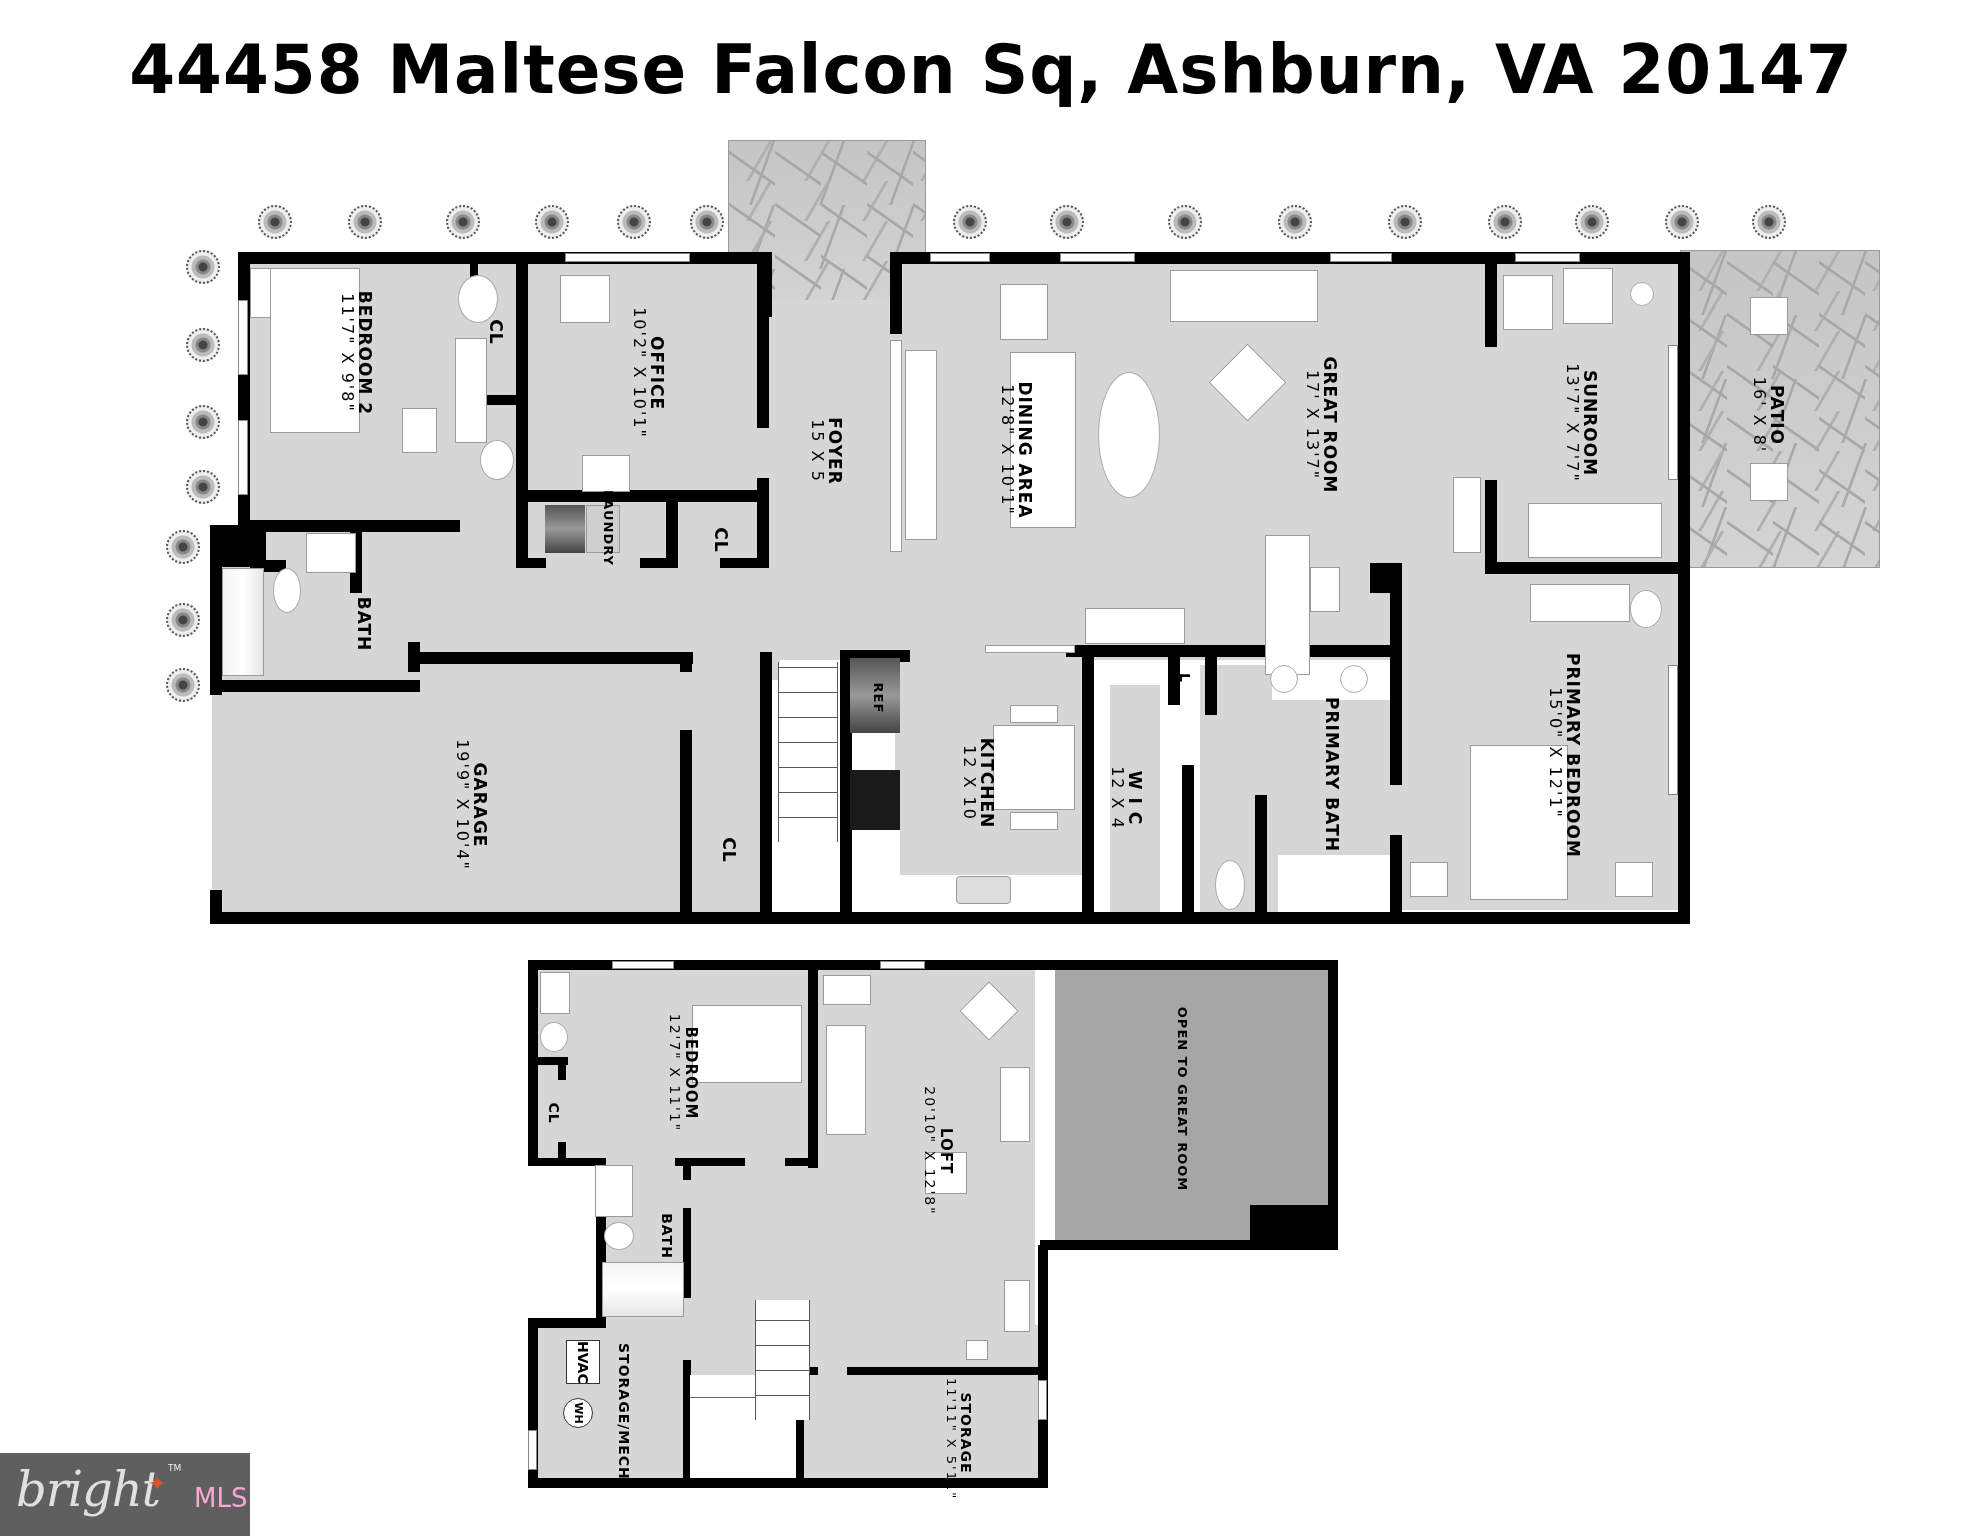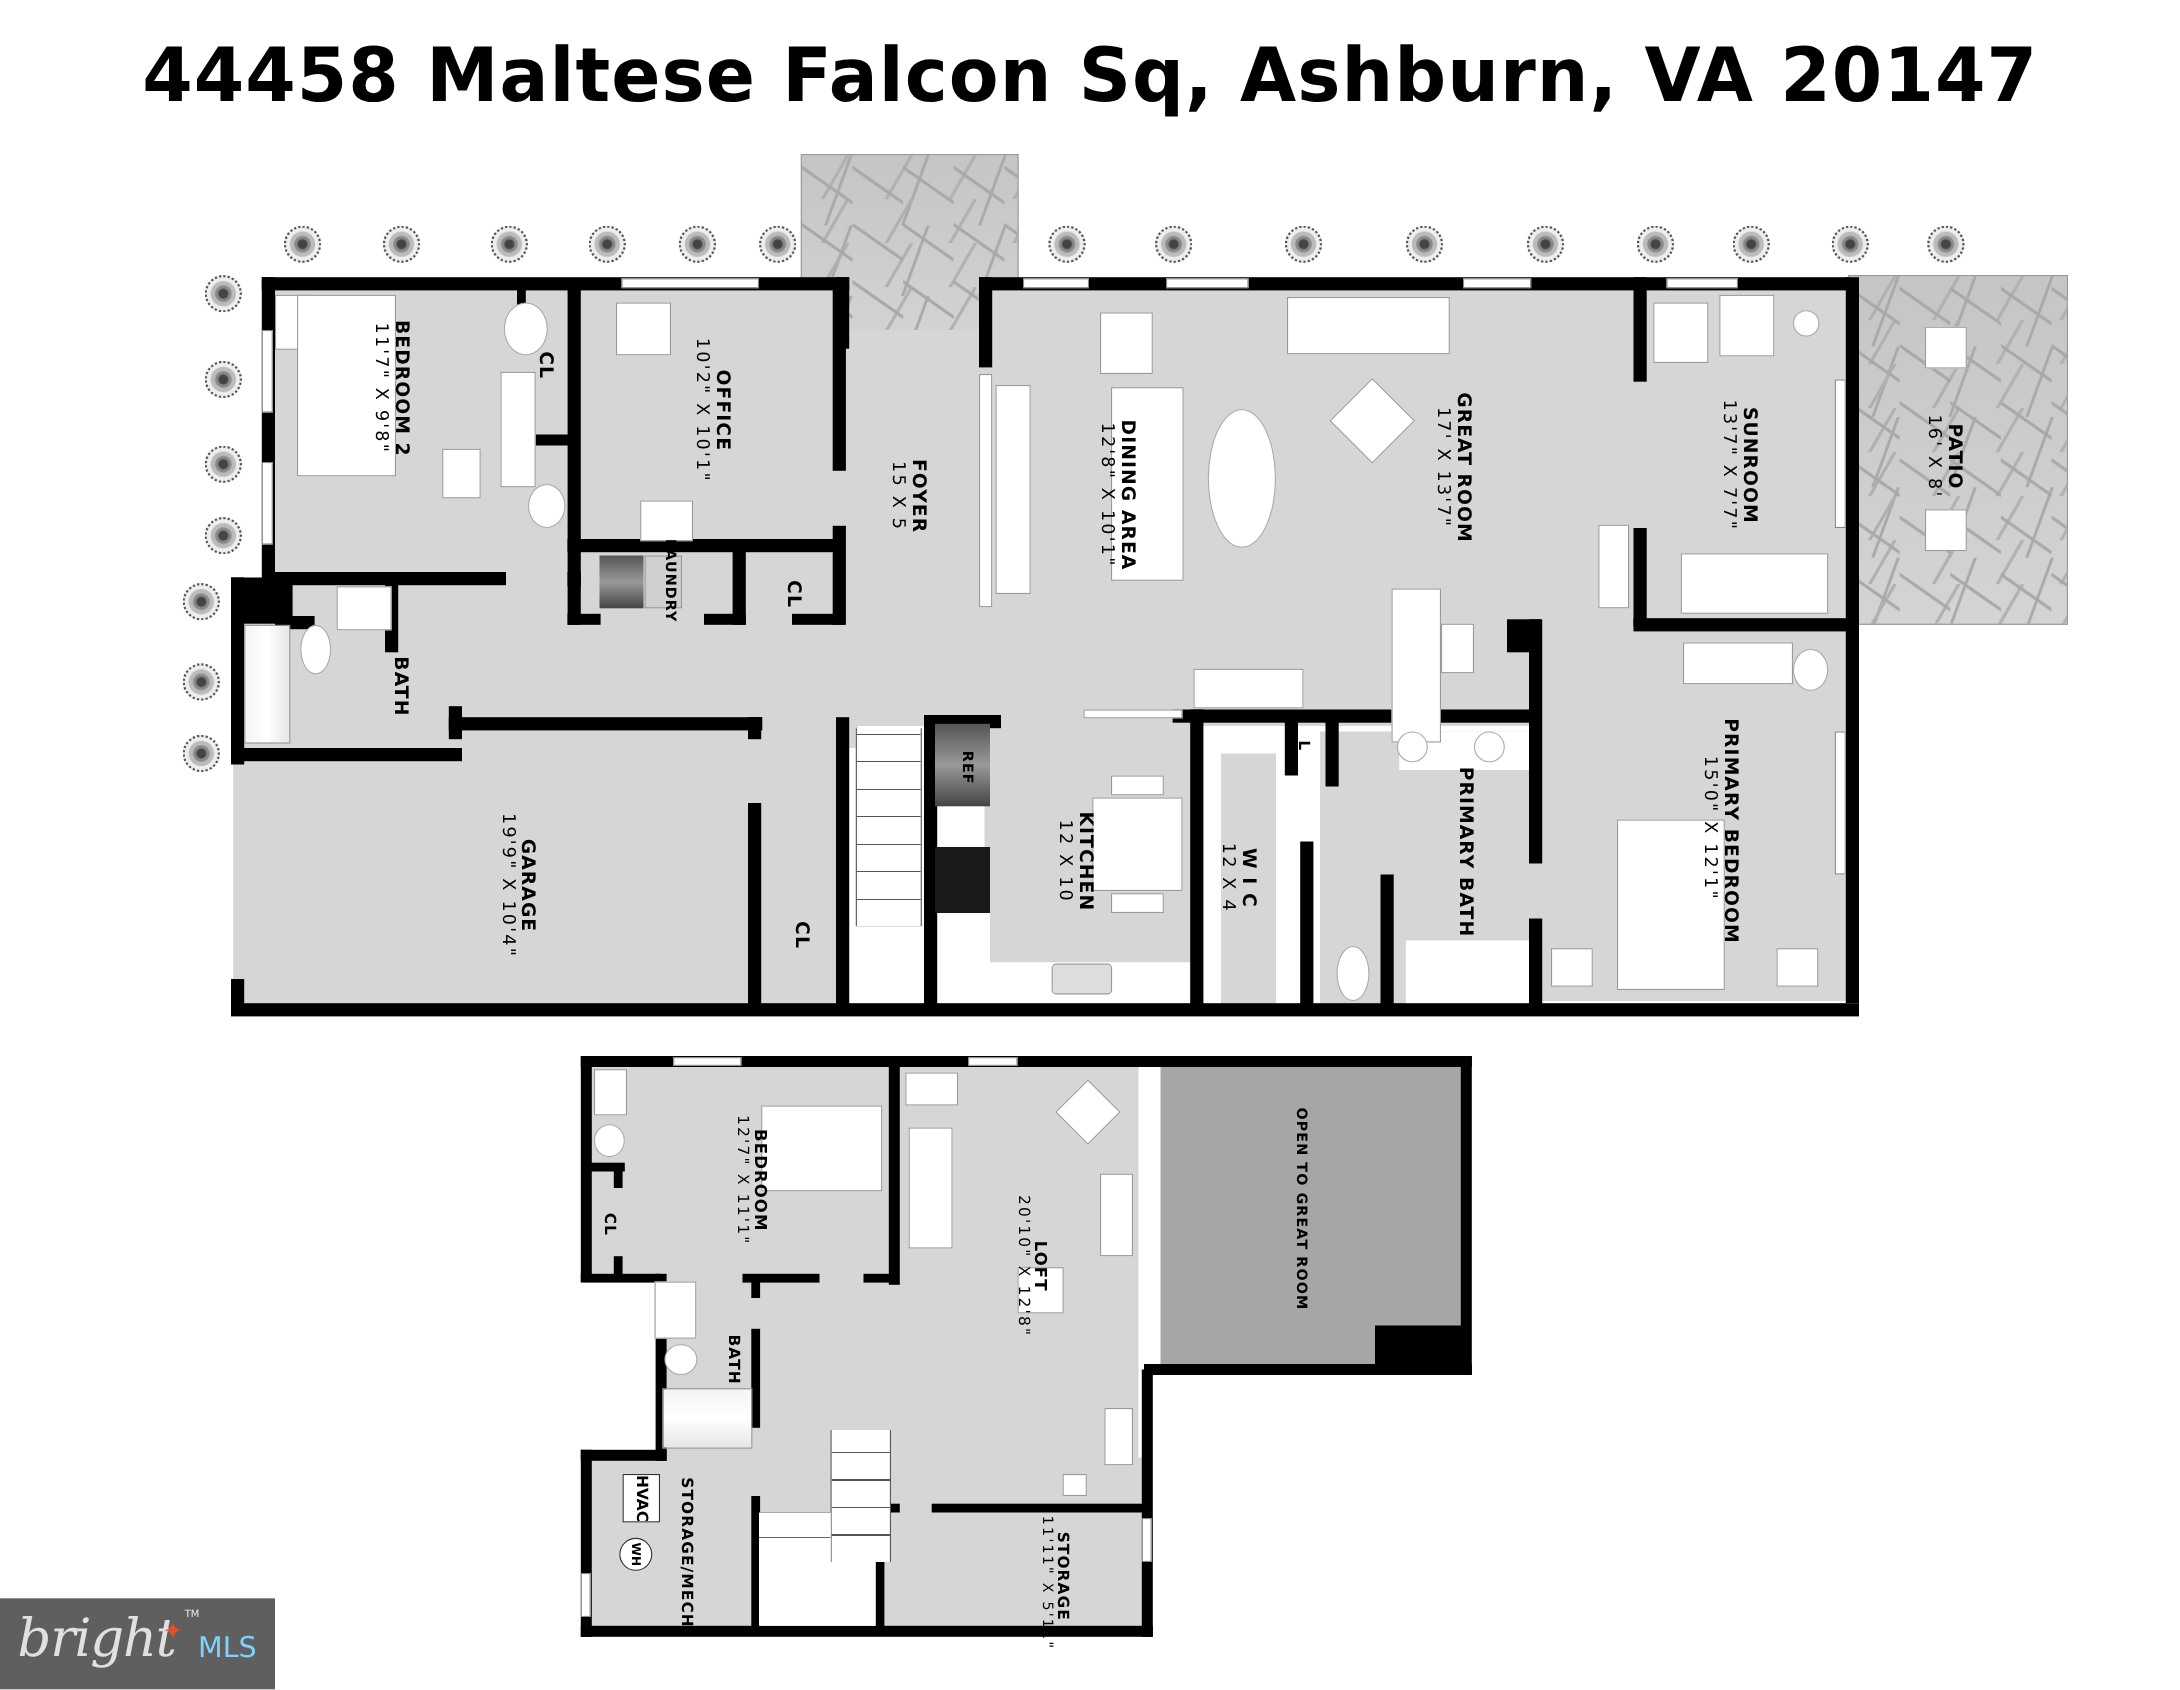--- a/index.html
+++ b/index.html
@@ -24,21 +24,21 @@
   .tree{position:absolute;width:34px;height:34px;border-radius:50%;border:2px dotted #555;box-sizing:border-box;
     background:radial-gradient(circle at 50% 50%, #444 0 4px, #888 5px 7px, #bbb 8px 11px, #eee 12px);}
   .window{position:absolute;background:#fff;border:1px solid #888;box-sizing:border-box;}
   .stairs{position:absolute;background:#fff;box-sizing:border-box;
     background-image:repeating-linear-gradient(0deg,#fff 0 24px,#555 24px 25px);border-left:1px solid #555;border-right:1px solid #555;}
   .stairs-h{position:absolute;background:#fff;box-sizing:border-box;
     background-image:repeating-linear-gradient(0deg,#fff 0 22px,#666 22px 23px);}
   .gray-area{position:absolute;background:#a6a6a6;}
   .logo{position:absolute;left:0;top:1453px;width:250px;height:83px;background:#5f5f5f;}
   .logo .bright{position:absolute;left:16px;top:8px;font-family:"DejaVu Serif",serif;font-size:48px;color:#e0e0e0;letter-spacing:-1px;font-style:italic;}
-  .logo .mls{position:absolute;left:180px;top:30px;font-family:"DejaVu Sans",sans-serif;font-size:26px;color:#7dd3fc;}
+  .logo .mls{position:absolute;left:194px;top:30px;font-family:"DejaVu Sans",sans-serif;font-size:26px;color:#f9a8d4;}
   .logo .tm{position:absolute;left:168px;top:10px;font-size:9px;color:#e8e8e8;}
   .logo .star{position:absolute;left:148px;top:22px;width:18px;height:18px;color:#e0502a;font-size:22px;line-height:18px;}
   .appliance-dark{position:absolute;background:linear-gradient(180deg,#555,#999 50%,#444);}
   .stove{position:absolute;background:#1a1a1a;}
   .fixture{position:absolute;background:#fff;border:1px solid #aaa;border-radius:50%;box-sizing:border-box;}
   .tag{position:absolute;border:1px solid #333;background:#fff;font-family:"DejaVu Sans",sans-serif;font-weight:bold;font-size:14px;transform:rotate(90deg);text-align:center;}
 </style>
 </head>
 <body>
 

